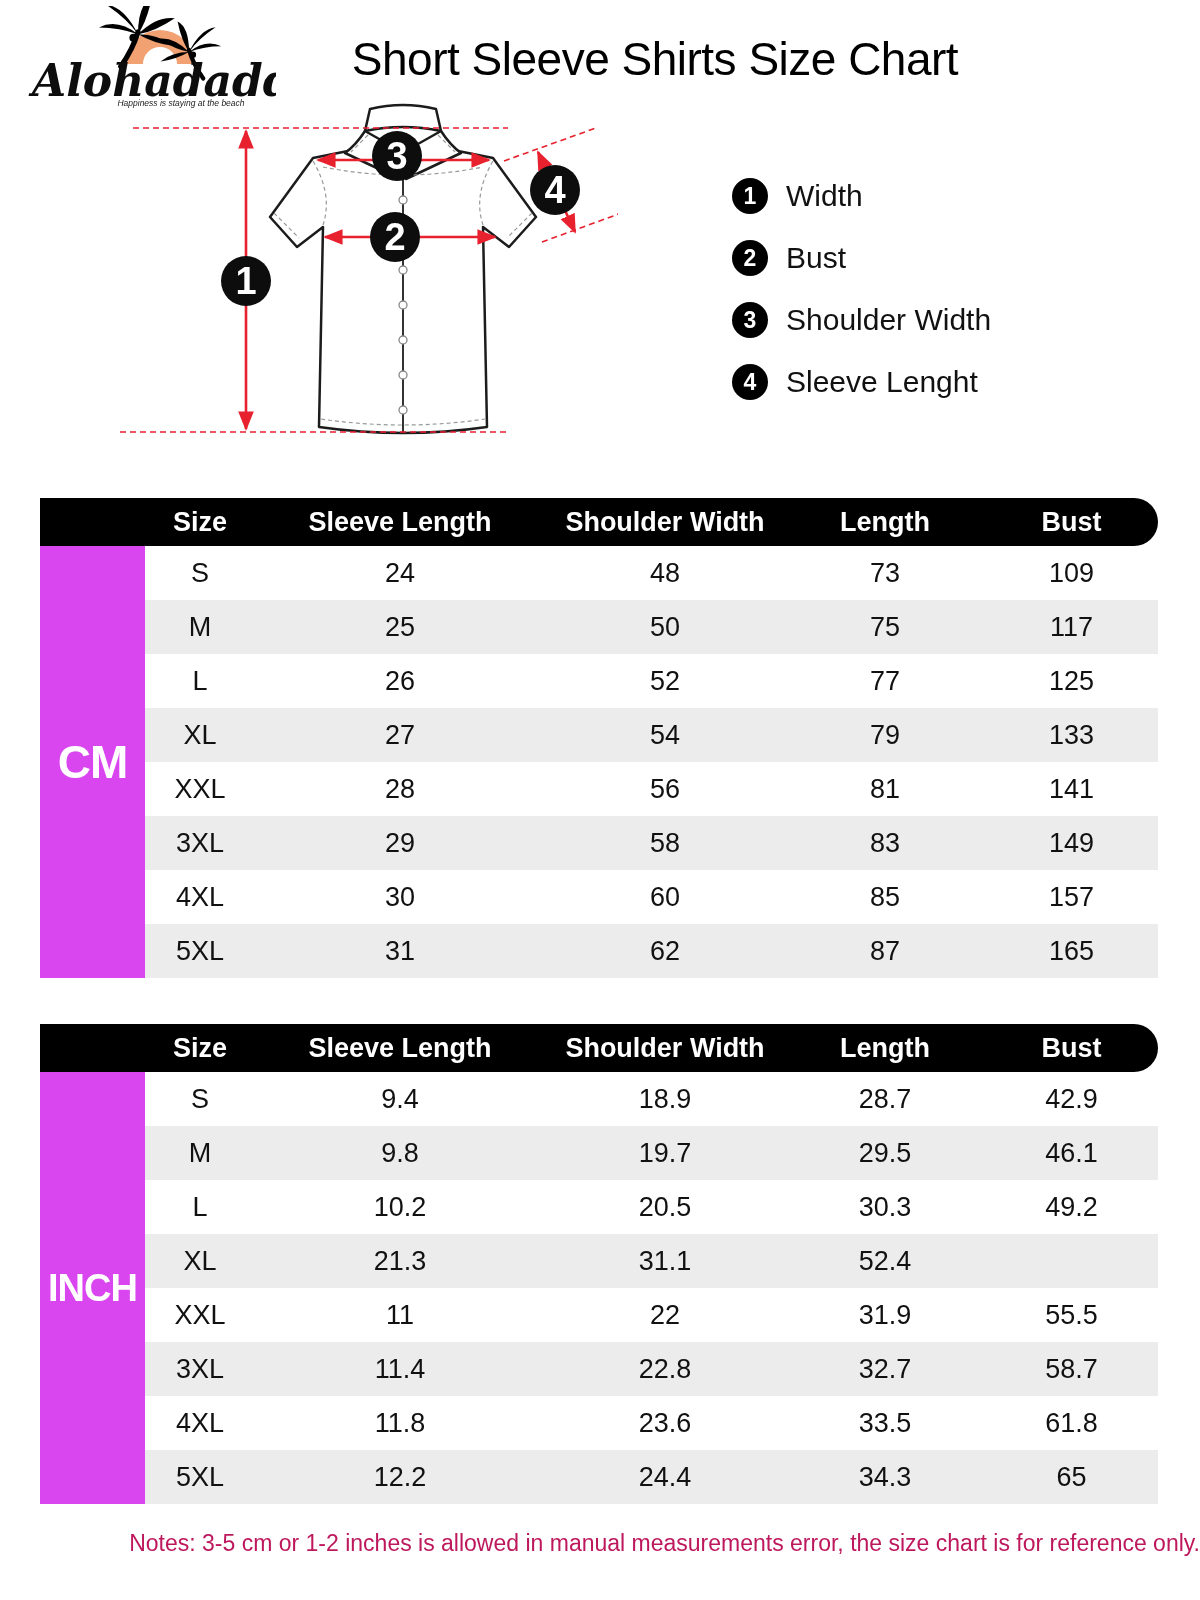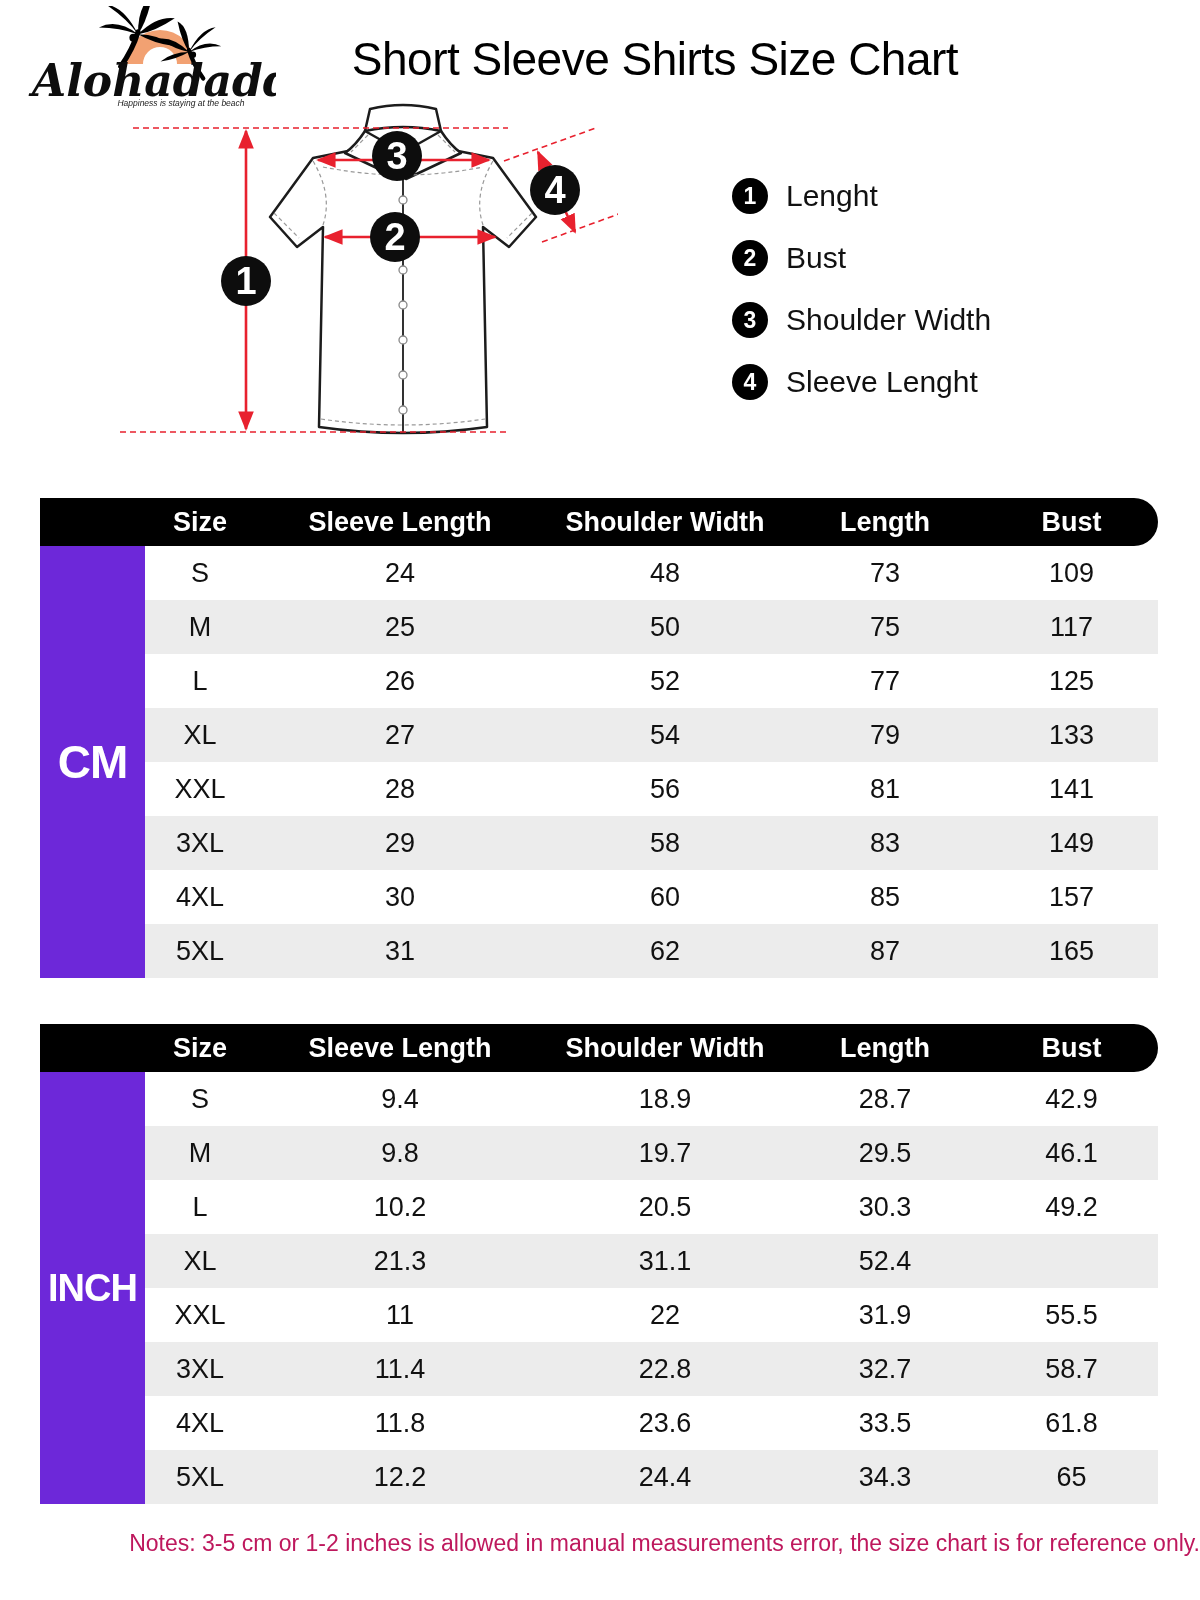--- a/index.html
+++ b/index.html
@@ -21,21 +21,21 @@
     display:inline-flex;align-items:center;justify-content:center;
     font-size:23px;font-weight:bold;flex:0 0 36px;}
   .legend-label{margin-left:18px;font-size:30px;color:#111;}
 
   
   .size-table{position:absolute;left:40px;width:1118px;}
   .t-header{display:grid;grid-template-columns:105px 110px 290px 240px 200px 173px;
     height:48px;background:#000;border-radius:0 26px 26px 0;align-items:center;
     color:#fff;font-weight:bold;font-size:27px;text-align:center;margin-top:36px;}
   .t-main{display:flex;}
-  .t-band{width:105px;background:#6d28d9;display:flex;align-items:center;justify-content:center;}
+  .t-band{width:105px;background:#d946ef;display:flex;align-items:center;justify-content:center;}
   .t-band-label{color:#fff;font-weight:bold;letter-spacing:-1px;}
   .t-rows{flex:1;}
   .t-row{display:grid;grid-template-columns:110px 290px 240px 200px 173px;height:54px;
     align-items:center;text-align:center;font-size:27px;color:#111;background:#fff;}
   .t-row:nth-child(even){background:#ececec;}
 
   
   .notes{position:absolute;left:0;right:0;top:1530px;text-align:right;font-size:23px;color:#be185d;}
 </style>
 </head>
@@ -127,21 +127,21 @@
     </g>
     <g transform="translate(437,95)">
       <circle r="25" fill="#0d0d0d"></circle>
       <text y="13" text-anchor="middle" font-size="38" font-weight="bold" fill="#fff">4</text>
     </g>
   </svg>
 
   <div class="legend">
       <div class="legend-item">
         <span class="num-circle">1</span>
-        <span class="legend-label">Lenght</span>
+        <span class="legend-label">Width</span>
       </div>
       <div class="legend-item">
         <span class="num-circle">2</span>
         <span class="legend-label">Bust</span>
       </div>
       <div class="legend-item">
         <span class="num-circle">3</span>
         <span class="legend-label">Shoulder Width</span>
       </div>
       <div class="legend-item">

